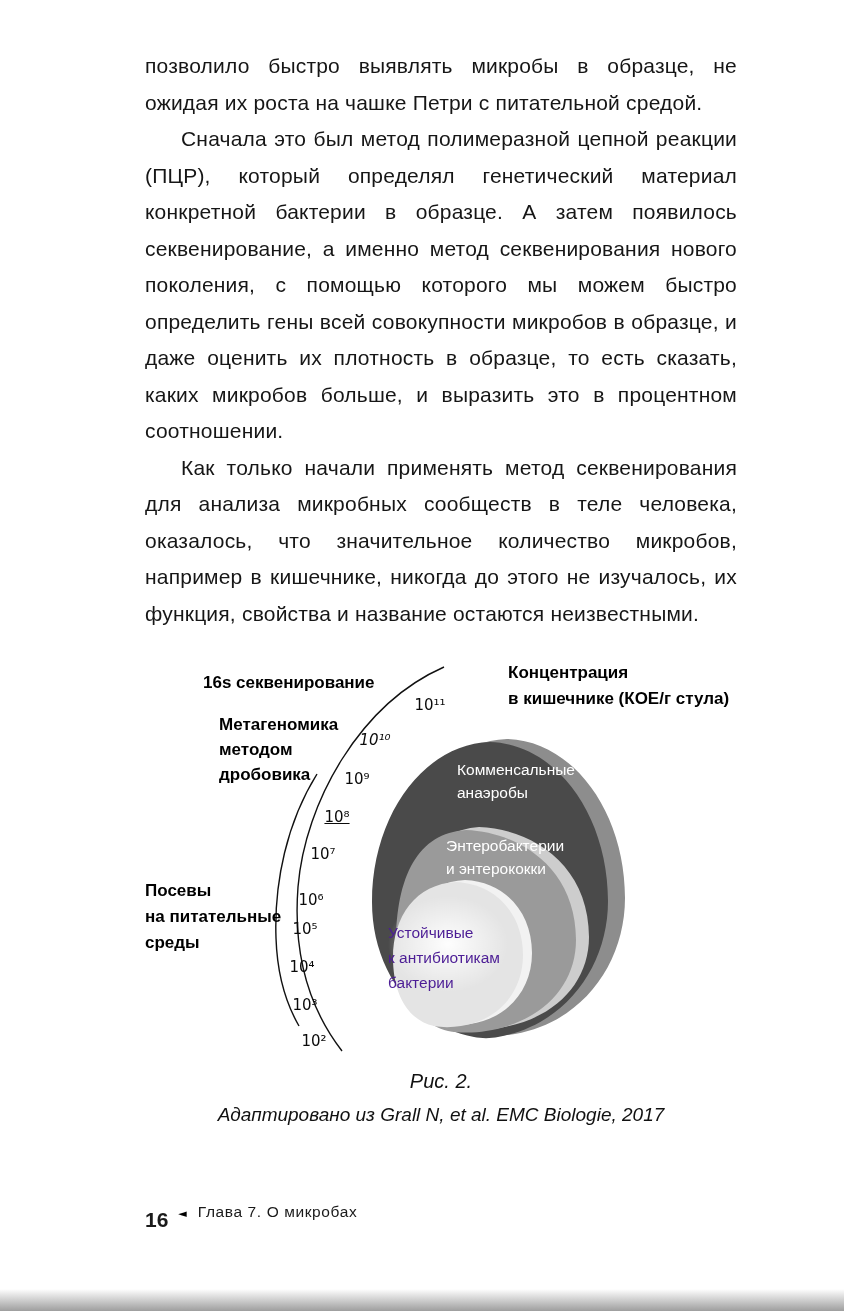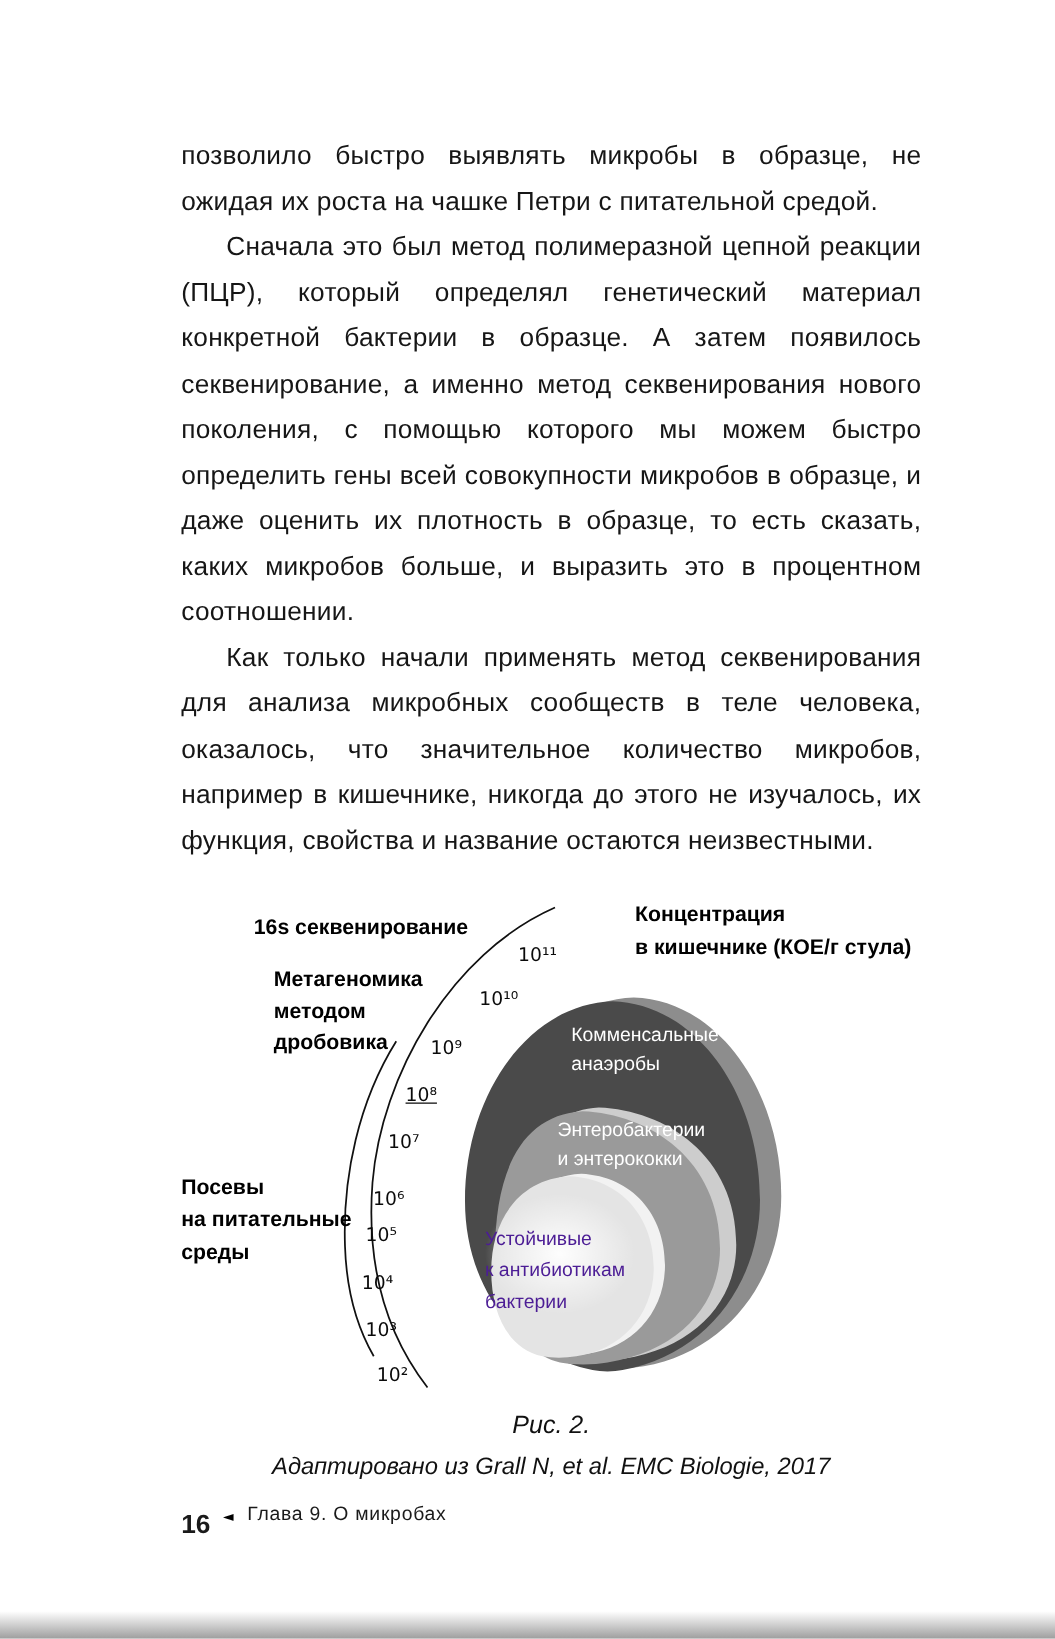--- a/index.html
+++ b/index.html
@@ -2,37 +2,37 @@
 <html lang="ru"><head>
 <meta charset="utf-8">
 <style>
   html,body{margin:0;padding:0;}
   body{
     width:844px;height:1311px;position:relative;overflow:hidden;
     background:#ffffff;color:#1a1a1a;
     font-family:"Liberation Sans",sans-serif;
   }
   .content{position:absolute;left:145px;top:0;width:592px;}
-  .text-block{padding-top:107px;}
+  .text-block{padding-top:48px;}
   .para{margin:0;font-size:21px;line-height:36.5px;text-align:justify;letter-spacing:.2px;color:#161616;}
   .para.indent{text-indent:36px;}
 
   
   .figure{position:relative;width:592px;height:400px;margin-top:22px;}
   .figure svg{position:absolute;left:0;top:0;}
   .fig-label{position:absolute;font-weight:bold;font-size:17px;line-height:25px;white-space:pre-line;color:#000;}
   .lbl-16s{left:58px;top:16px;width:220px;}
   .lbl-meta{left:74px;top:58px;width:160px;}
   .lbl-culture{left:0px;top:224px;width:170px;line-height:26px;}
   .lbl-axis{left:363px;top:6px;width:232px;line-height:26px;}
   .scale{
     position:absolute;transform:translate(-50%,-50%);
     font-family:"DejaVu Sans",sans-serif;font-size:15px;color:#0a0a0a;white-space:nowrap;
   }
-  .s0{left:285px;top:51px;} .s1{left:254px;top:86px;} .s2{left:212px;top:125px;}
+  .s0{left:285px;top:51px;} .s1{left:230px;top:86px;font-style:italic;} .s2{left:212px;top:125px;}
   .s3{left:192px;top:163px;text-decoration:underline;} .s4{left:178px;top:200px;} .s5{left:166px;top:246px;}
   .s6{left:160px;top:275px;} .s7{left:157px;top:313px;} .s8{left:160px;top:351px;}
   .s9{left:169px;top:387px;}
   .group-label{position:absolute;font-size:15.5px;line-height:23px;white-space:pre-line;}
   .g-outer{left:312px;top:104px;width:160px;color:#ffffff;}
   .g-middle{left:301px;top:180px;width:170px;color:#ffffff;}
   .g-inner{left:243px;top:266px;width:150px;color:#4c1d95;line-height:25px;}
 
   
   .caption{text-align:center;margin-top:16px;font-style:italic;color:#111;}
@@ -117,16 +117,16 @@
   <div class="caption">
     <div class="cap-title">Рис. 2.</div>
     <div class="cap-source">Адаптировано из Grall N, et al. EMC Biologie, 2017</div>
   </div>
 
 </div>
 
 <div class="footer">
   <span class="pagenum">16</span>
   <span class="marker">◄</span>
-  <span class="chapter">Глава 9. О микробах</span>
+  <span class="chapter">Глава 7. О микробах</span>
 </div>
 
 <div class="bottom-edge"></div>
 
 </body></html>

